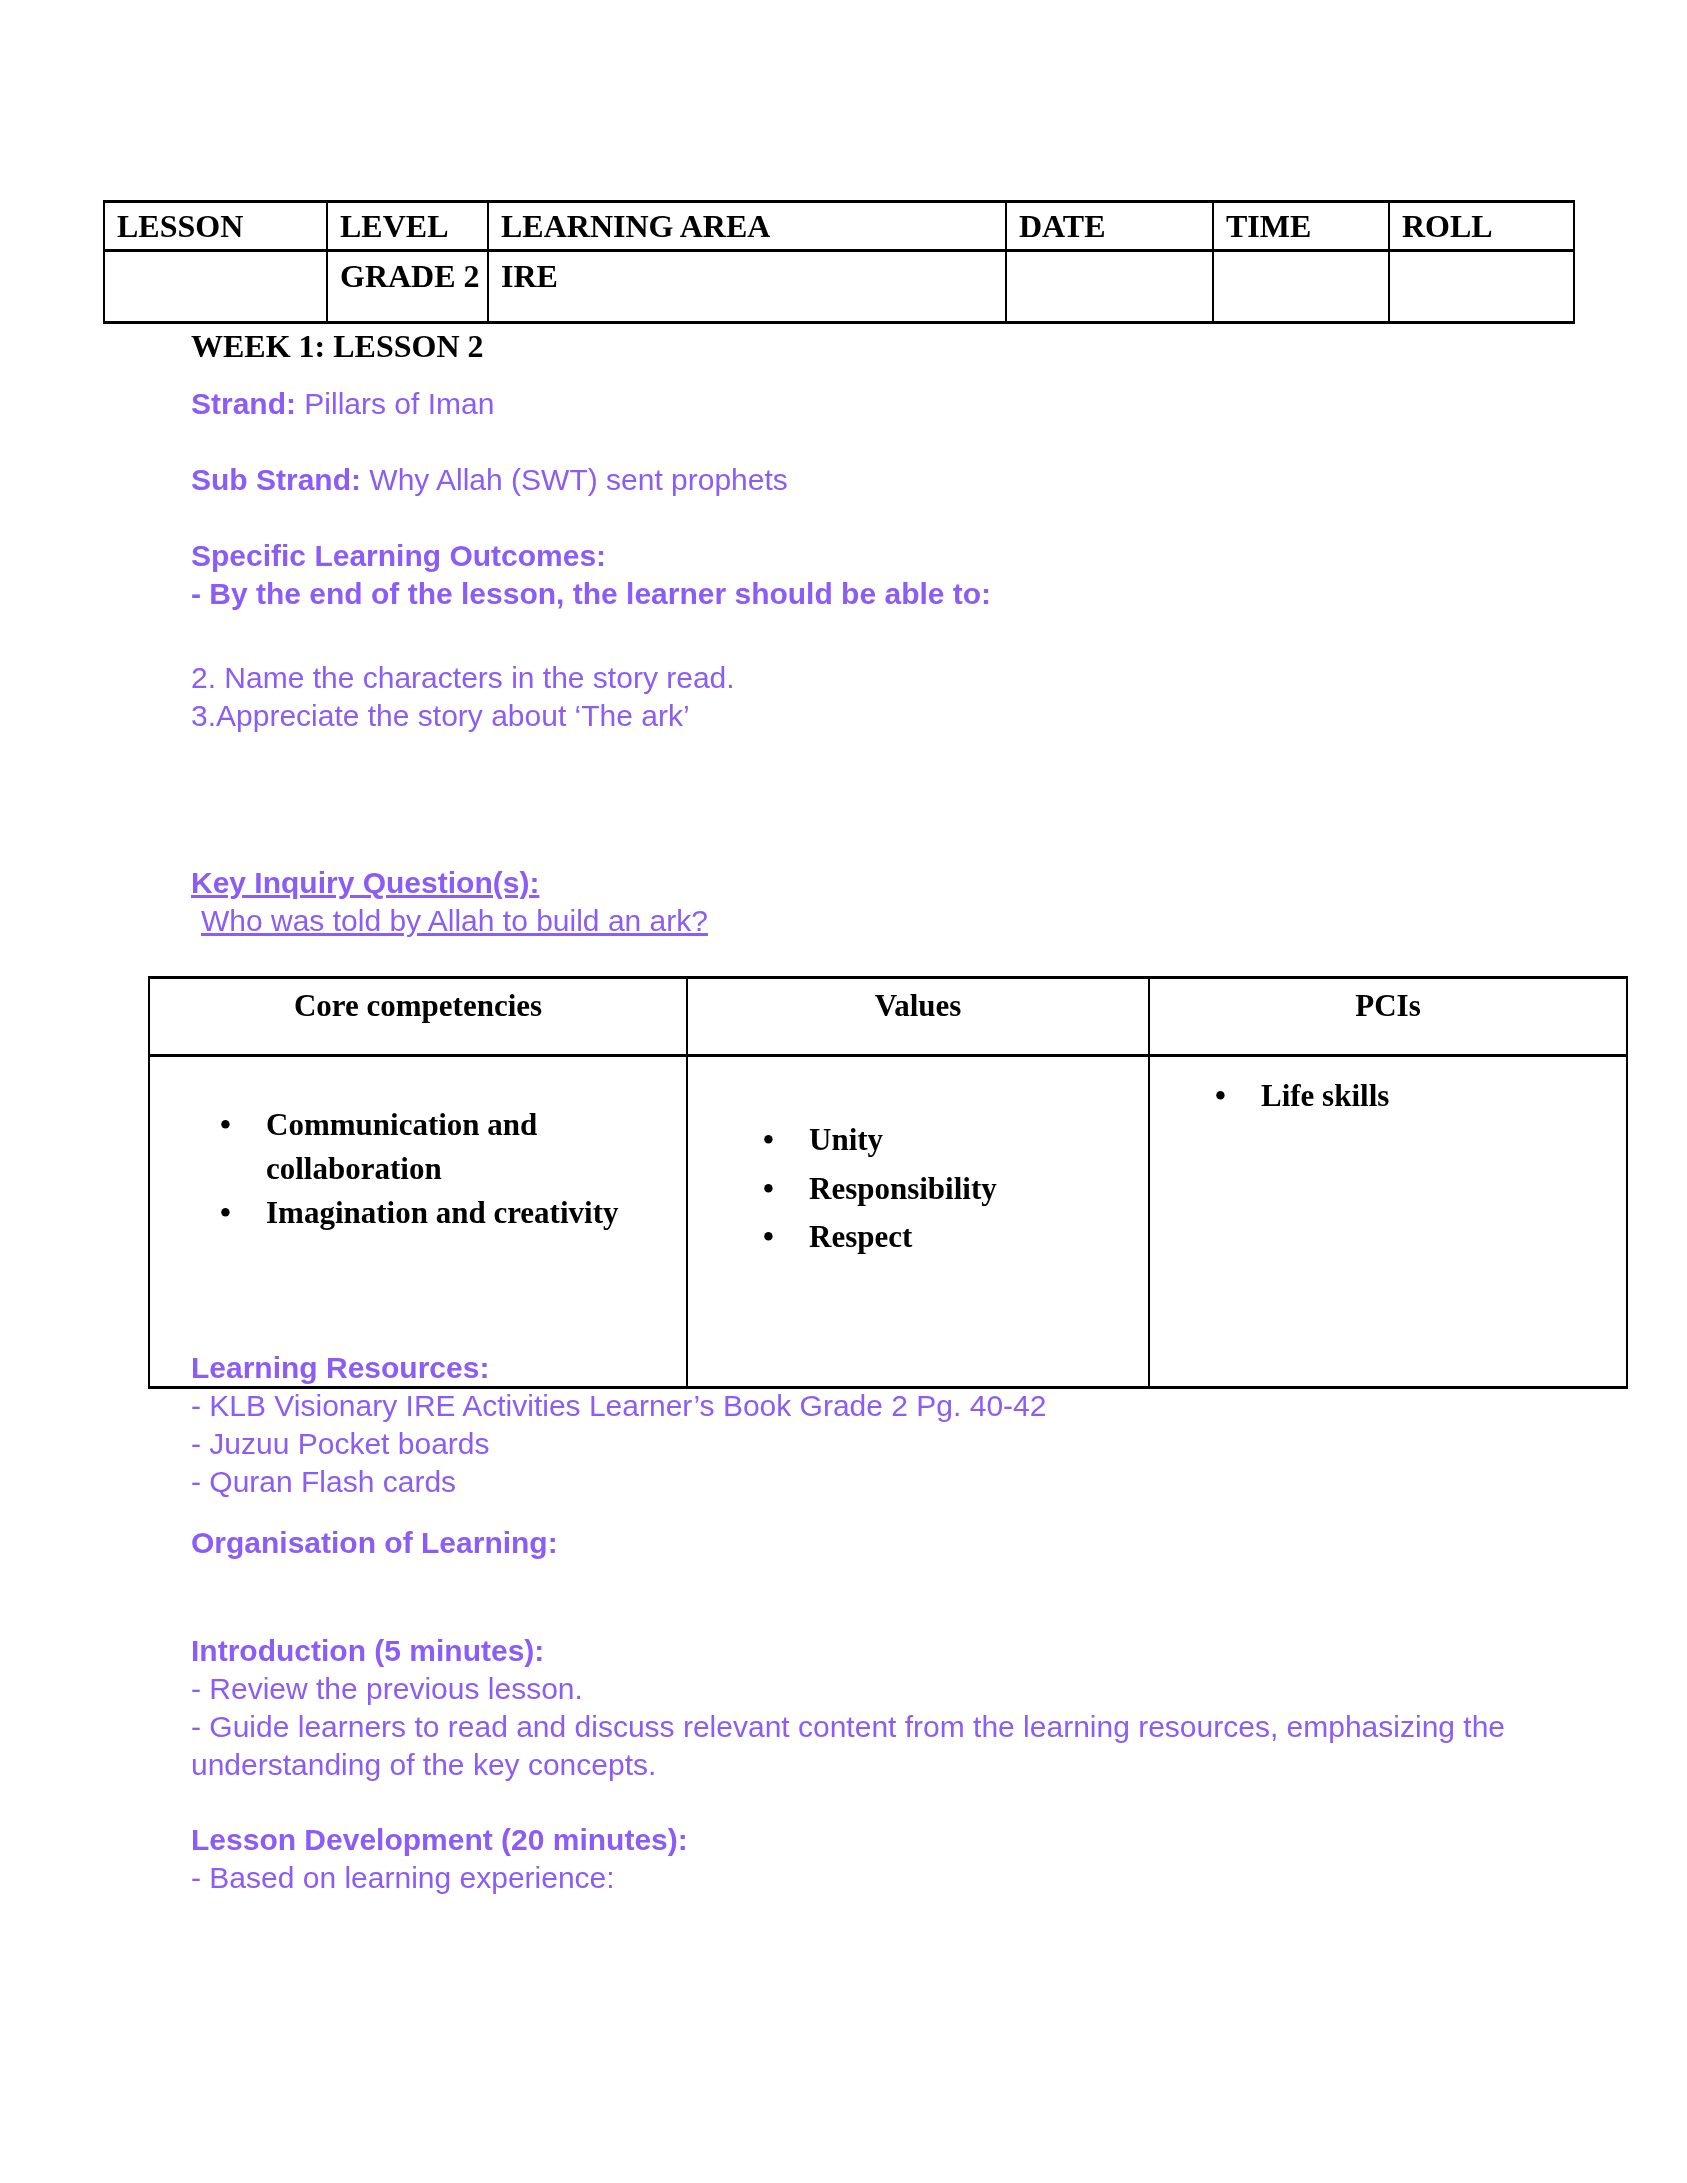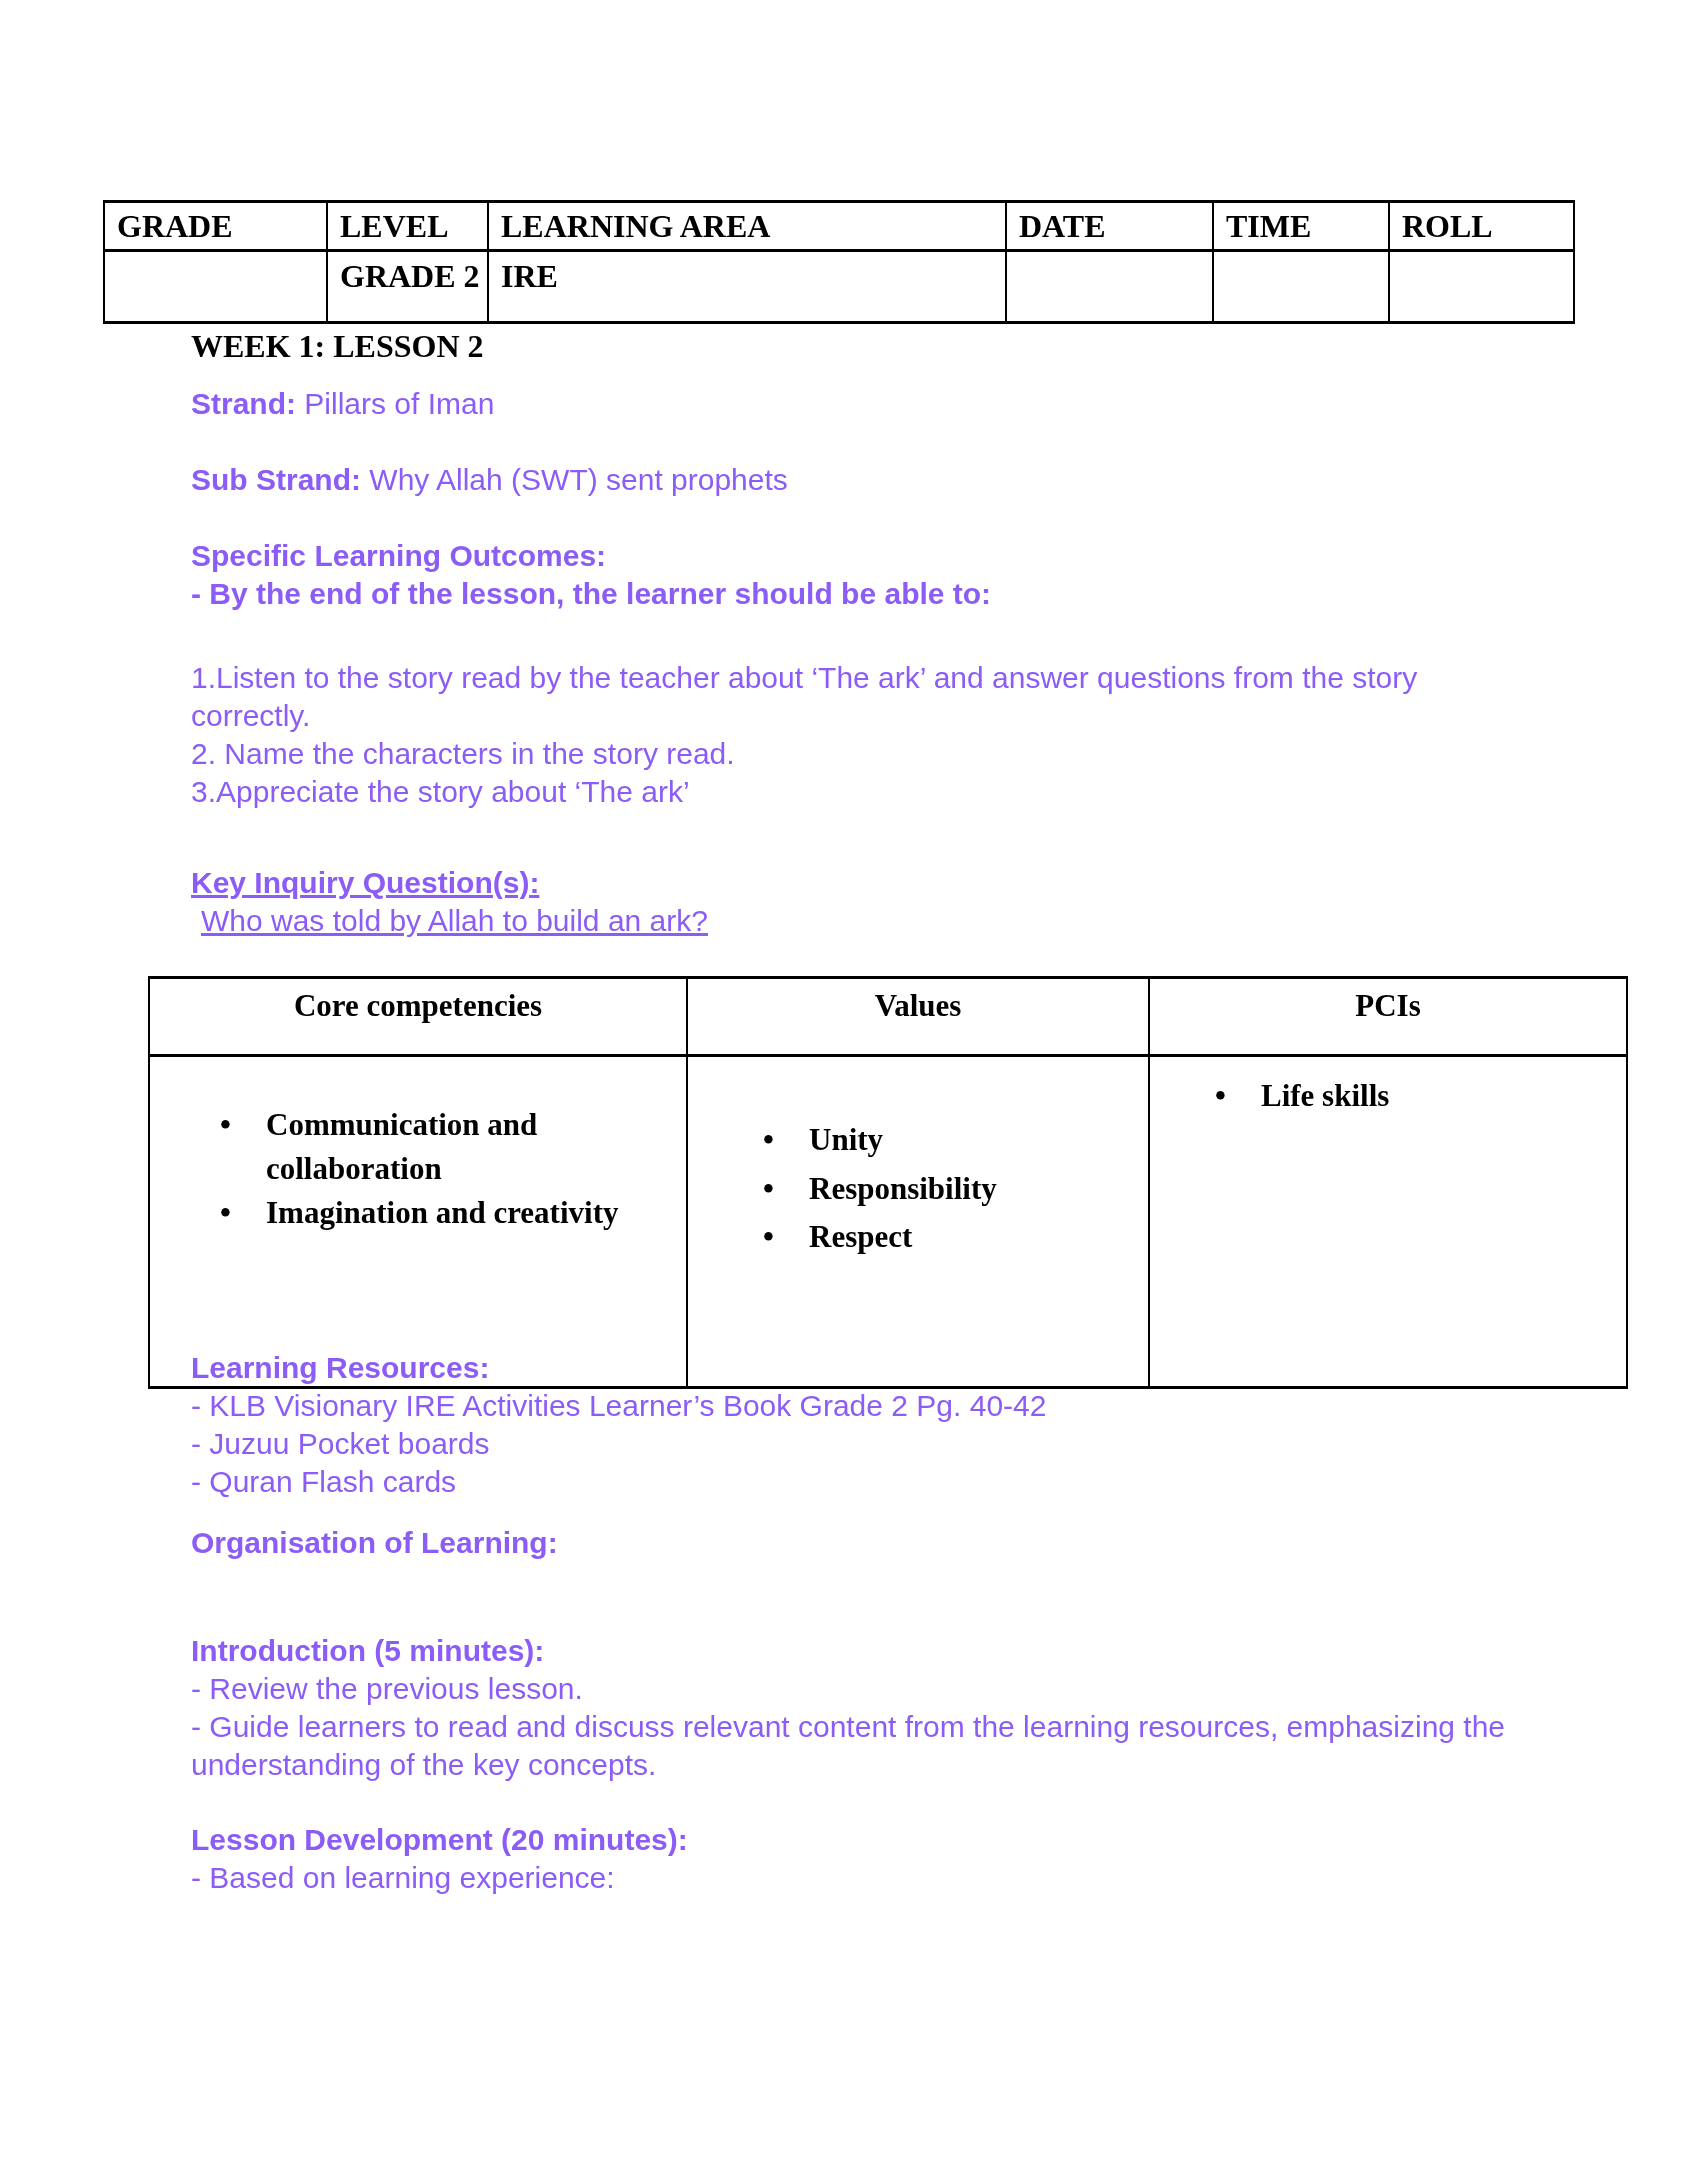--- a/index.html
+++ b/index.html
@@ -93,21 +93,21 @@
     <colgroup>
       <col style="width:223px">
         <col style="width:161px">
         <col style="width:518px">
       <col style="width:207px">
         <col style="width:176px">
         <col style="width:185px">
     </colgroup>
     <tbody>
         <tr class="hdr">
-      <td>GRADE</td>
+      <td>LESSON</td>
       <td>LEVEL</td>
       <td>LEARNING AREA</td>
       <td>DATE</td>
       <td>TIME</td>
       <td>ROLL</td>
     </tr>
     <tr class="bdy">
       <td></td>
       <td>GRADE 2</td>
       <td>IRE</td>
@@ -129,21 +129,20 @@
     <div class="bold">Specific Learning Outcomes:</div>
     <div class="bold">- By the end of the lesson, the learner should be able to:</div>
   </div>
 
   <div class="blk" style="top:461px;">
     <span class="bold">Sub Strand:</span>
     <span>Why Allah (SWT) sent prophets</span>
   </div>
 
   <div class="blk" style="top:659px;">
-    <div>1.Listen to the story read by the teacher about ‘The ark’ and answer questions from the story correctly.</div>
     <div>2. Name the characters in the story read.</div>
     <div>3.Appreciate the story about ‘The ark’</div>
   </div>
 
   <div class="blk" style="top:864px;text-decoration:underline;">
     <div class="bold">Key Inquiry Question(s):</div>
     <div class="indent15">Who was told by Allah to build an ark?</div>
   </div>
 
   <table class="t2">

